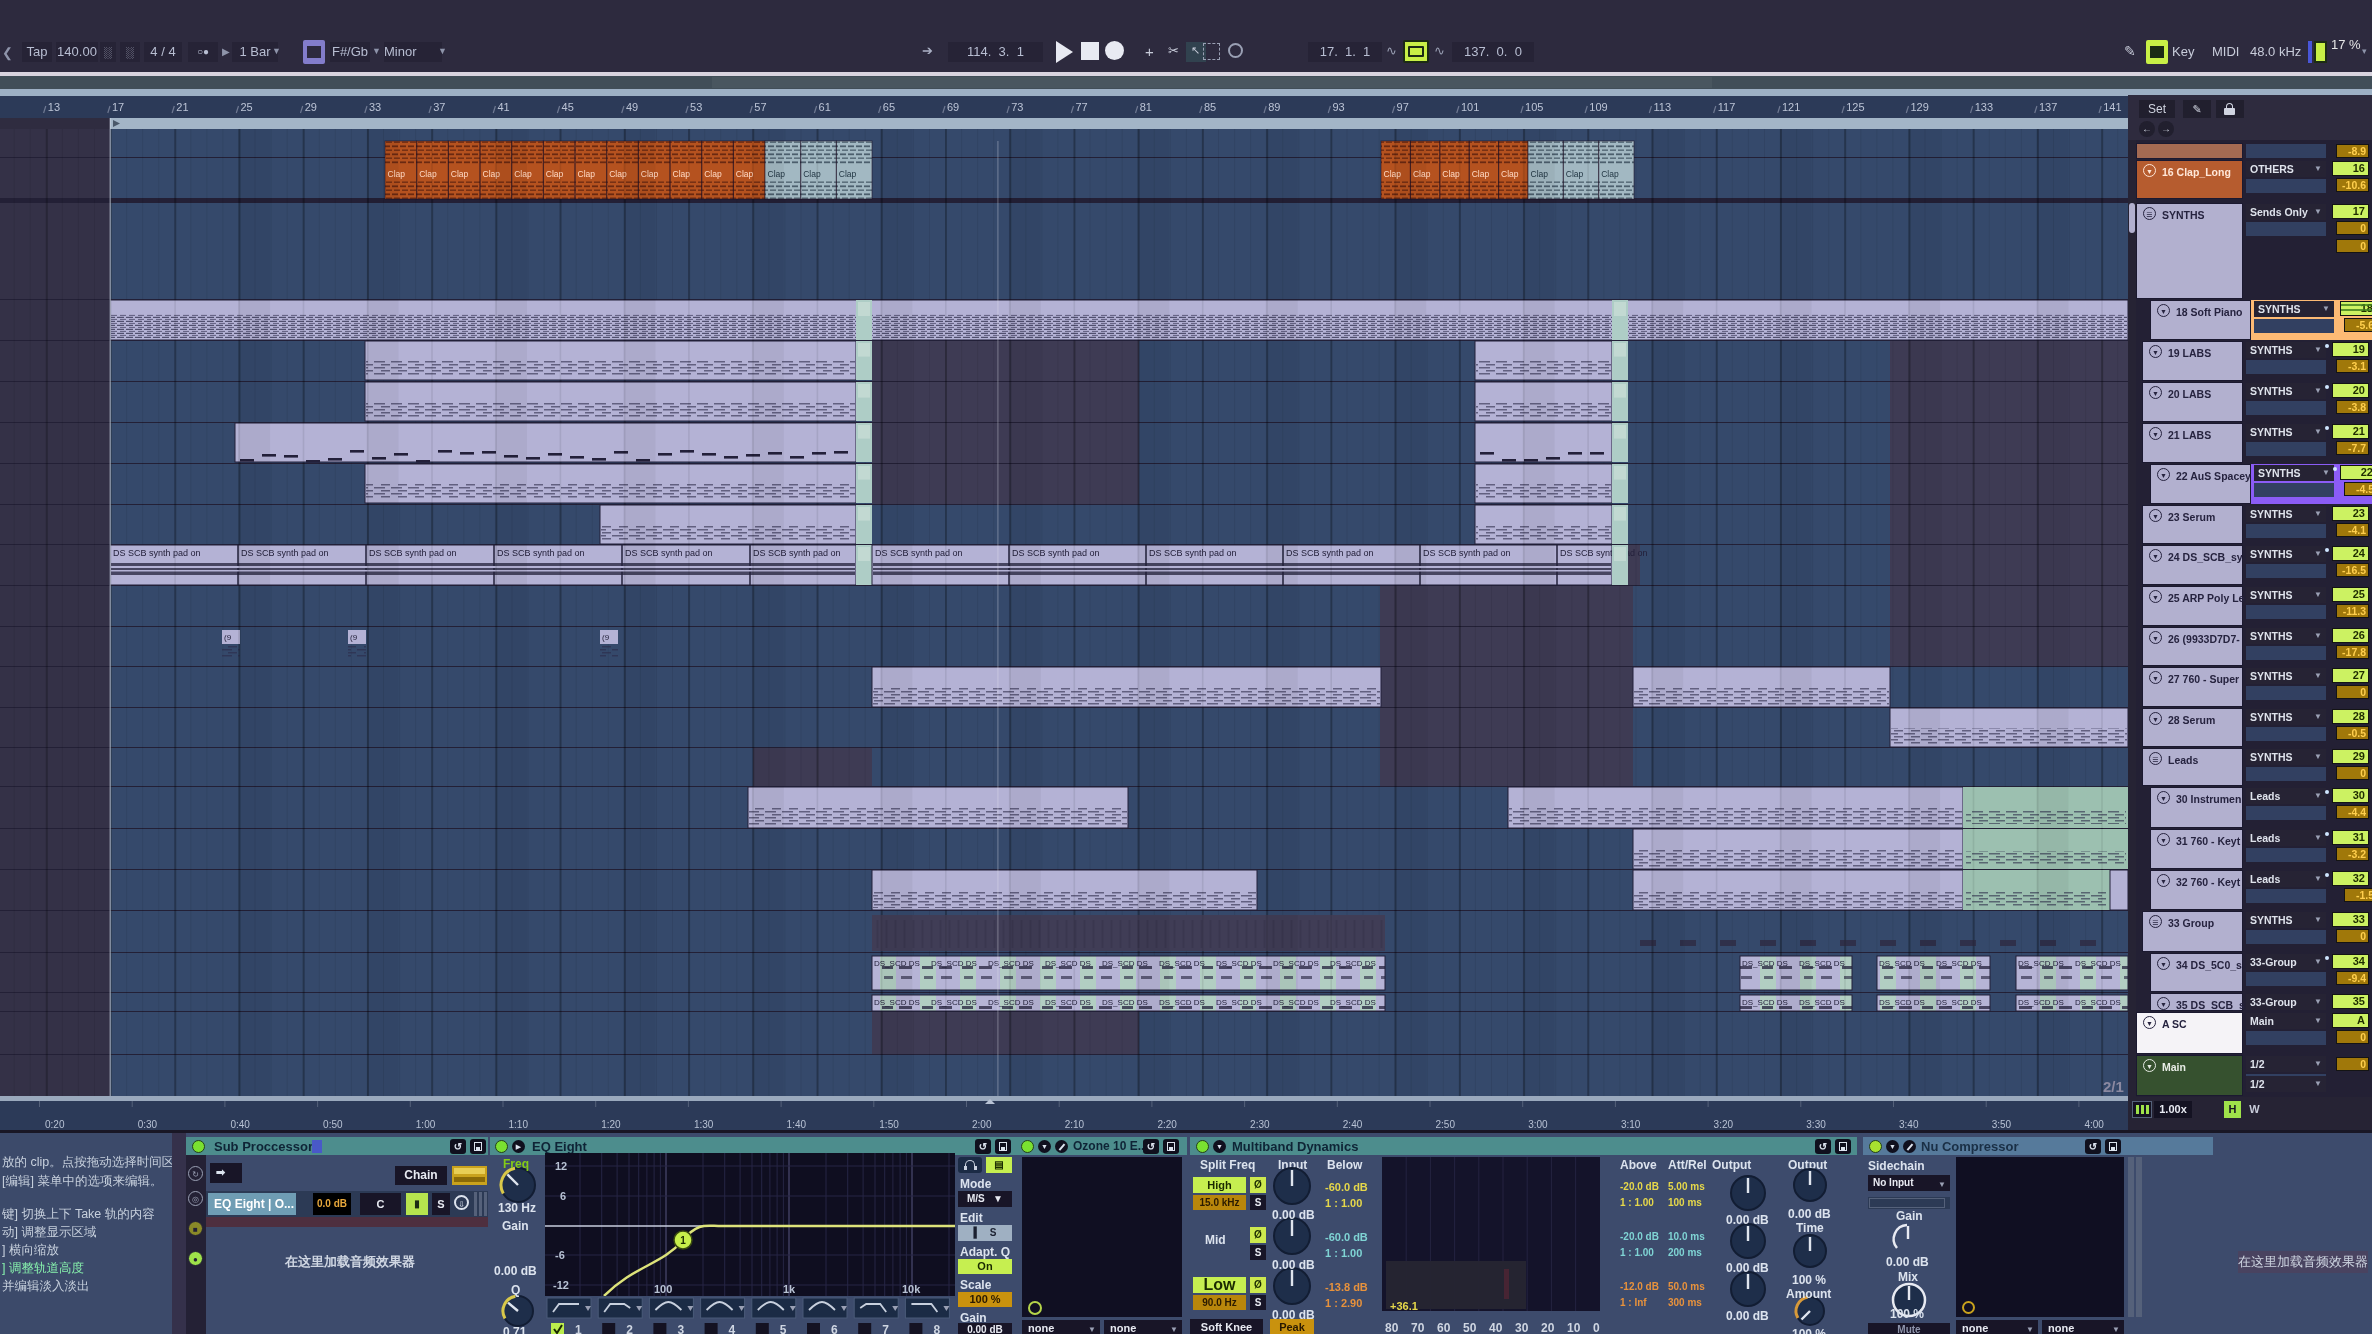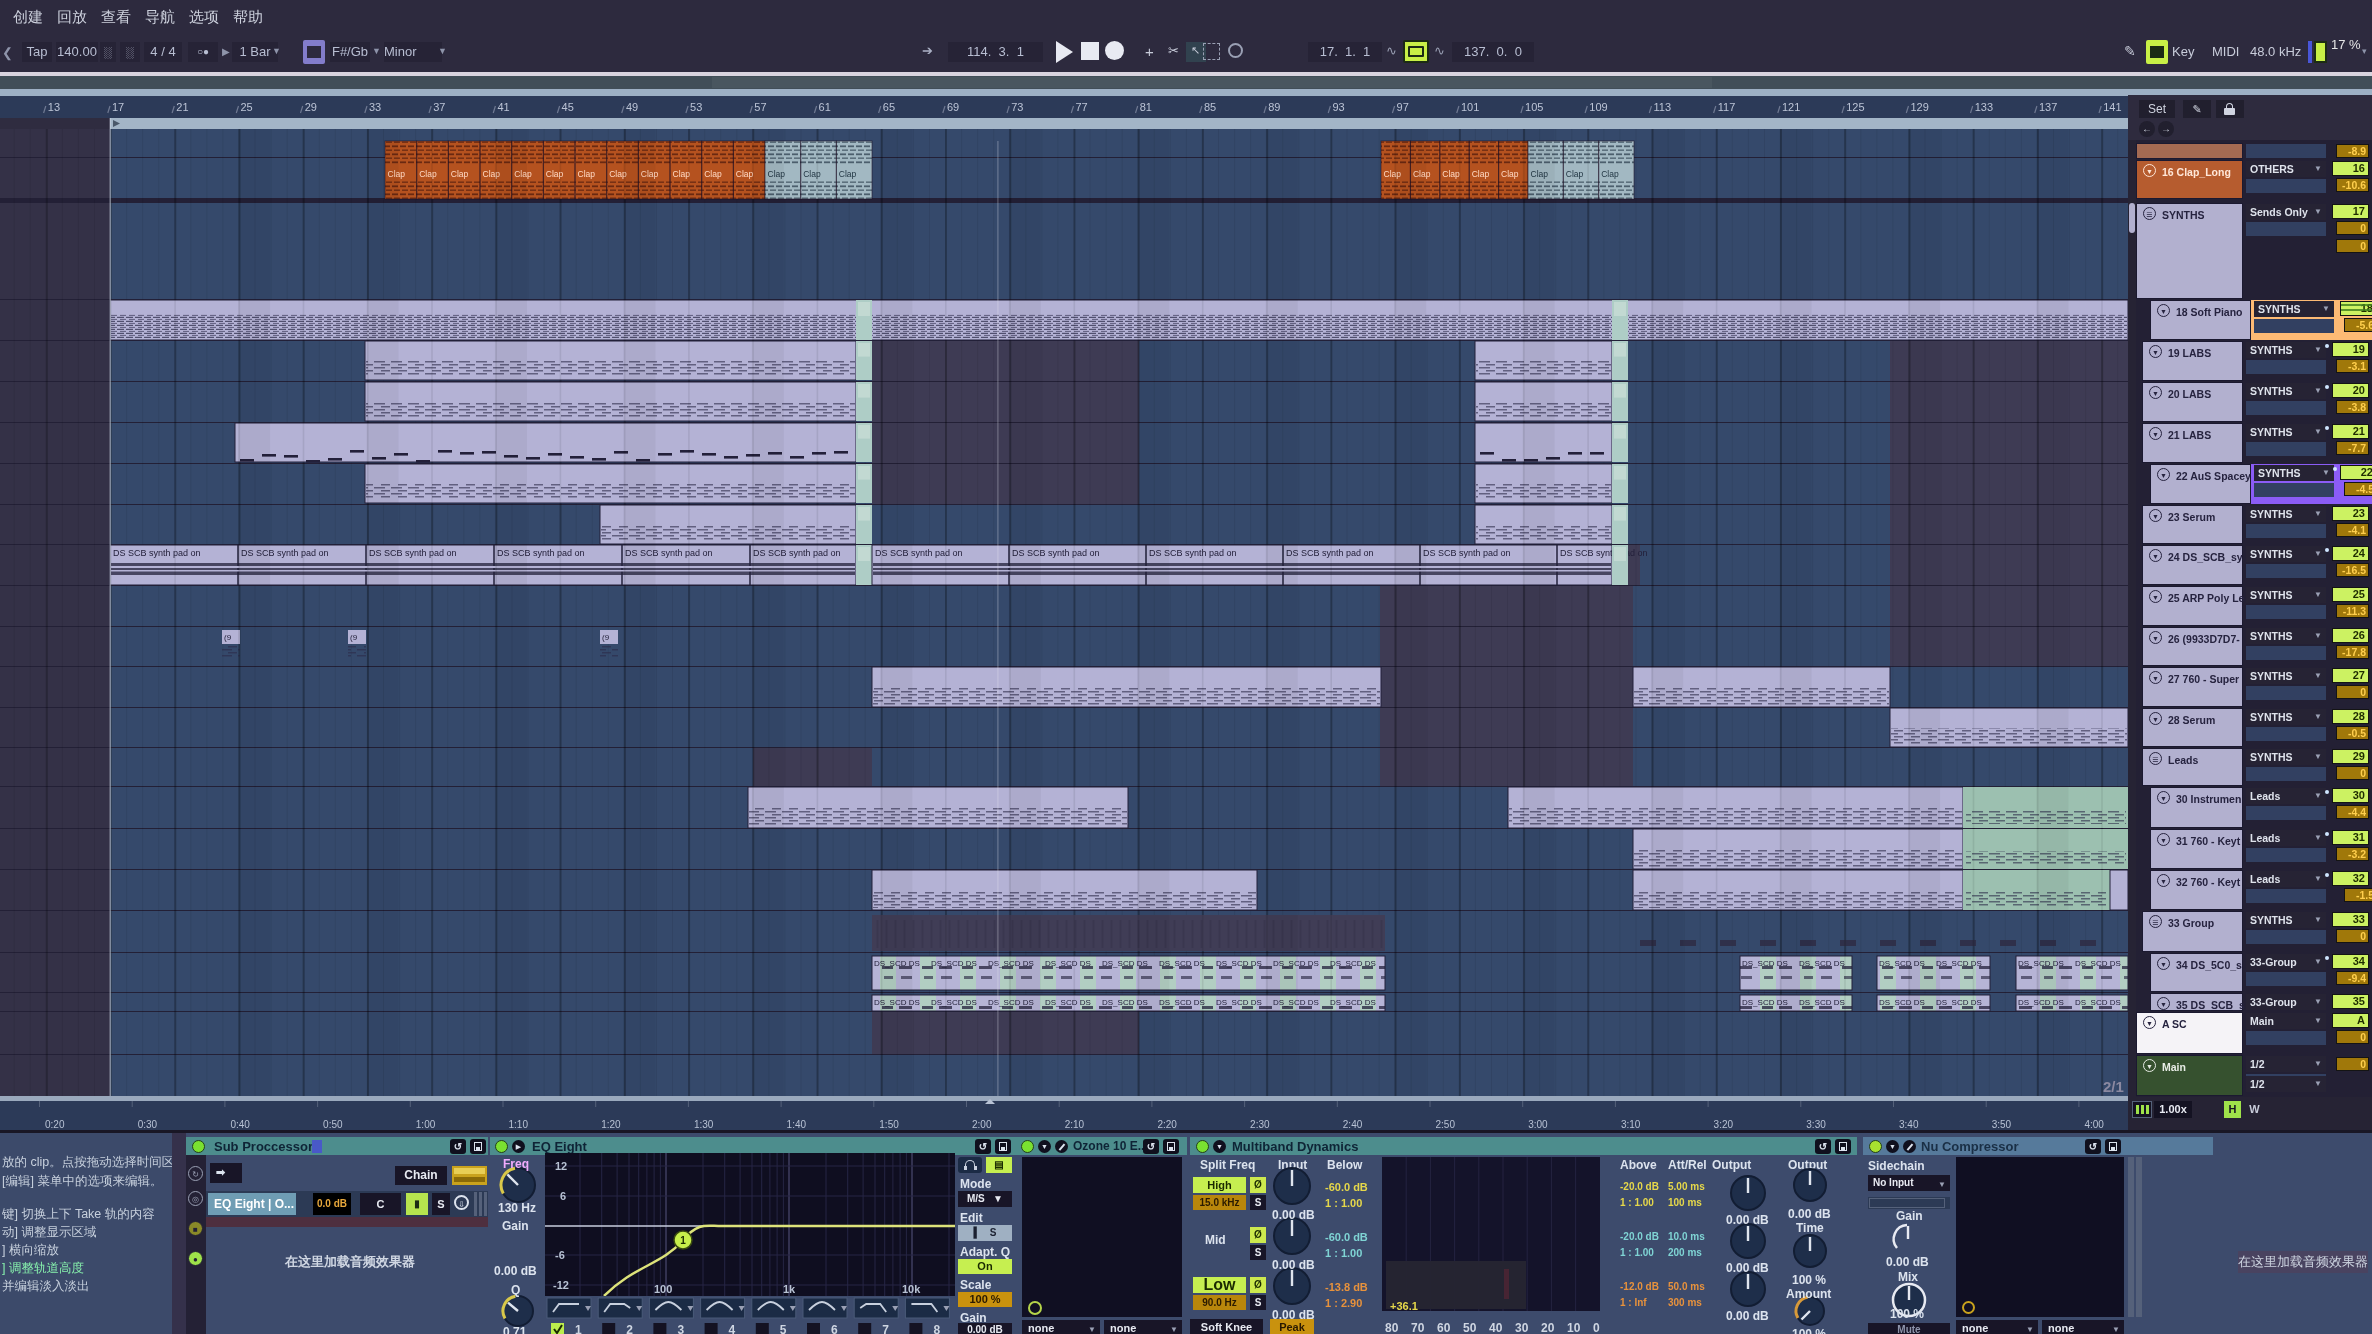--- a/index.html
+++ b/index.html
@@ -1,21 +1,13 @@
 <!DOCTYPE html>
 <html><head><meta charset="utf-8"><style>*{margin:0;padding:0;box-sizing:border-box}body{font-family:'Liberation Sans',sans-serif;background:#2d2a3e}#root{position:relative;width:2372px;height:1334px;overflow:hidden;background:#2d2a3e;font-family:"Liberation Sans",sans-serif}.ab{position:absolute}</style></head><body>
 <div id="root">
-    <div class="ab" style="left:0;top:0;width:2372px;height:33px;background:#2d2a3e">
-      <span class="ab" style="left:13px;top:8px;font-size:15px;color:#ccd0dc">创建</span>
-      <span class="ab" style="left:57px;top:8px;font-size:15px;color:#ccd0dc">回放</span>
-      <span class="ab" style="left:101px;top:8px;font-size:15px;color:#ccd0dc">查看</span>
-      <span class="ab" style="left:145px;top:8px;font-size:15px;color:#ccd0dc">导航</span>
-      <span class="ab" style="left:189px;top:8px;font-size:15px;color:#ccd0dc">选项</span>
-      <span class="ab" style="left:233px;top:8px;font-size:15px;color:#ccd0dc">帮助</span>
-    </div>
     <div class="ab" style="left:0;top:33px;width:2372px;height:39px;background:#2d2a3e;color:#b8bed2;font-size:13px">
       <span class="ab" style="left:2px;top:12px;color:#8e94aa">❮</span>
       <div class="ab" style="left:22px;top:9px;width:30px;height:20px;background:#262336;color:#b8bed2;font-size:13px;line-height:20px;text-align:center;">Tap</div>
       <div class="ab" style="left:56px;top:9px;width:42px;height:20px;background:#262336;color:#b8bed2;font-size:13px;line-height:20px;text-align:center;">140.00</div>
       <div class="ab" style="left:100px;top:9px;width:16px;height:20px;background:#262336;color:#b8bed2;font-size:11px;line-height:20px;text-align:center;">░</div>
       <div class="ab" style="left:120px;top:9px;width:20px;height:20px;background:#262336;color:#b8bed2;font-size:11px;line-height:20px;text-align:center;">░</div>
       <div class="ab" style="left:144px;top:9px;width:38px;height:20px;background:#262336;color:#b8bed2;font-size:13px;line-height:20px;text-align:center;">4&nbsp;/&nbsp;4</div>
       <div class="ab" style="left:188px;top:9px;width:30px;height:20px;background:#262336;color:#b8bed2;font-size:10px;line-height:20px;text-align:center;">○●</div>
       <span class="ab" style="left:222px;top:13px;color:#8e94aa;font-size:10px">▶</span>
       <div class="ab" style="left:232px;top:9px;width:46px;height:20px;background:#262336;color:#b8bed2;font-size:13px;line-height:20px;text-align:center;">1 Bar</div>
@@ -1068,21 +1060,21 @@
         <div class="ab" style="left:6px;top:8px;width:4px;height:3px;background:#dce3ee"></div>
       </div>
       <svg class="ab" style="left:0;top:0" width="545" height="204" viewBox="0 0 545 204">
         <circle cx="518" cy="52" r="17" fill="#1e2e4a" stroke="#121d33" stroke-width="2"></circle>
         <line x1="518" y1="52" x2="507.4" y2="41.4" stroke="#dfe5ee" stroke-width="2.4"></line>
         <path d="M503.3,60.5 A17,17 0 0 1 515.0,35.3" fill="none" stroke="#d8c84a" stroke-width="3"></path>
         <circle cx="518" cy="178" r="15" fill="#1e2e4a" stroke="#121d33" stroke-width="2"></circle>
         <line x1="518" y1="178" x2="508.0" y2="169.6" stroke="#dfe5ee" stroke-width="2.4"></line>
         <path d="M505.0,185.5 A15,15 0 0 1 515.4,163.2" fill="none" stroke="#d8c84a" stroke-width="3"></path>
       </svg>
-      <div class="ab" style="left:503px;top:24px;font-size:12px;color:#f0abfc;font-weight:bold;white-space:nowrap;">Freq</div>
+      <div class="ab" style="left:503px;top:24px;font-size:12px;color:#84cc16;font-weight:bold;white-space:nowrap;">Freq</div>
       <div class="ab" style="left:498px;top:68px;font-size:12px;color:#dce3ee;font-weight:bold;white-space:nowrap;">130 Hz</div>
       <div class="ab" style="left:502px;top:86px;font-size:12px;color:#dce3ee;font-weight:bold;white-space:nowrap;">Gain</div>
       <div class="ab" style="left:494px;top:131px;font-size:12px;color:#dce3ee;font-weight:bold;white-space:nowrap;">0.00 dB</div>
       <div class="ab" style="left:511px;top:150px;font-size:12px;color:#dce3ee;font-weight:bold;white-space:nowrap;">Q</div>
       <div class="ab" style="left:503px;top:192px;font-size:12px;color:#dce3ee;font-weight:bold;white-space:nowrap;">0.71</div>
       <svg class="ab" style="left:545px;top:20px" width="410" height="143" viewBox="0 0 410 143" font-family="Liberation Sans, sans-serif">
         <rect x="0" y="0" width="410" height="143" fill="#0f0e20"></rect>
         <line x1="35.0" y1="0" x2="35.0" y2="143" stroke="#262544" stroke-width="1"></line>
         <line x1="56.7" y1="0" x2="56.7" y2="143" stroke="#262544" stroke-width="1"></line>
         <line x1="72.1" y1="0" x2="72.1" y2="143" stroke="#262544" stroke-width="1"></line>

